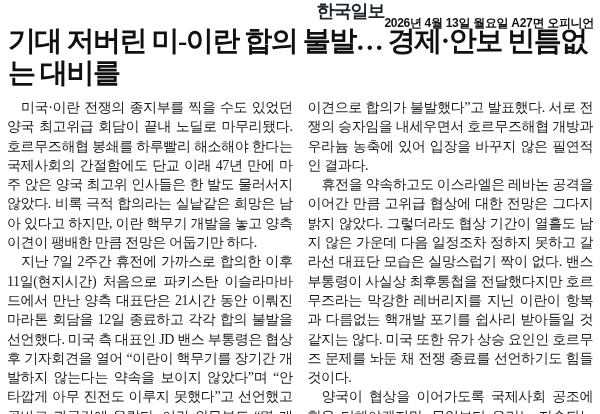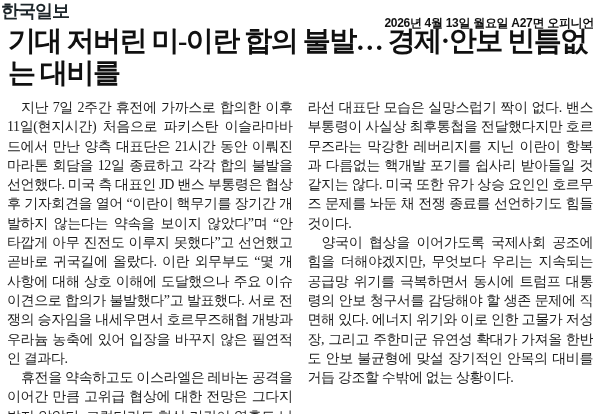--- a/index.html
+++ b/index.html
@@ -11,21 +11,21 @@
   .page {
     position: relative;
     width: 600px;
     height: 414px;
     background: #ffffff;
     box-sizing: border-box;
     overflow: hidden;
   }
   .masthead {
     display: flex;
-    justify-content: space-between;
+    justify-content: flex-end;
     align-items: flex-start;
     padding: 1px 6px 0 1px;
     height: 21px;
   }
   .logo {
     font-family: "Liberation Sans", sans-serif;
     font-weight: 900;
     font-size: 18px;
     line-height: 20px;
     letter-spacing: -1px;
@@ -74,18 +74,19 @@
 <div class="page">
 
   <header class="masthead">
     <div class="logo">한국일보</div>
     <div class="dateline">2026년 4월 13일 월요일 A27면 오피니언</div>
   </header>
 
   <h1 class="headline">기대 저버린 미-이란 합의 불발… 경제·안보 빈틈없는 대비를</h1>
 
   <div class="article-body">
+    <p>미국·이란 전쟁의 종지부를 찍을 수도 있었던 양국 최고위급 회담이 끝내 노딜로 마무리됐다. 호르무즈해협 봉쇄를 하루빨리 해소해야 한다는 국제사회의 간절함에도 단교 이래 47년 만에 마주 앉은 양국 최고위 인사들은 한 발도 물러서지 않았다. 비록 극적 합의라는 실낱같은 희망은 남아 있다고 하지만, 이란 핵무기 개발을 놓고 양측 이견이 팽배한 만큼 전망은 어둡기만 하다.</p>
     <p>지난 7일 2주간 휴전에 가까스로 합의한 이후 11일(현지시간) 처음으로 파키스탄 이슬라마바드에서 만난 양측 대표단은 21시간 동안 이뤄진 마라톤 회담을 12일 종료하고 각각 합의 불발을 선언했다. 미국 측 대표인 JD 밴스 부통령은 협상 후 기자회견을 열어 “이란이 핵무기를 장기간 개발하지 않는다는 약속을 보이지 않았다”며 “안타깝게 아무 진전도 이루지 못했다”고 선언했고 곧바로 귀국길에 올랐다. 이란 외무부도 “몇 개 사항에 대해 상호 이해에 도달했으나 주요 이슈 이견으로 합의가 불발했다”고 발표했다. 서로 전쟁의 승자임을 내세우면서 호르무즈해협 개방과 우라늄 농축에 있어 입장을 바꾸지 않은 필연적인 결과다.</p>
     <p>휴전을 약속하고도 이스라엘은 레바논 공격을 이어간 만큼 고위급 협상에 대한 전망은 그다지 밝지 않았다. 그렇더라도 협상 기간이 열흘도 남지 않은 가운데 다음 일정조차 정하지 못하고 갈라선 대표단 모습은 실망스럽기 짝이 없다. 밴스 부통령이 사실상 최후통첩을 전달했다지만 호르무즈라는 막강한 레버리지를 지닌 이란이 항복과 다름없는 핵개발 포기를 쉽사리 받아들일 것 같지는 않다. 미국 또한 유가 상승 요인인 호르무즈 문제를 놔둔 채 전쟁 종료를 선언하기도 힘들 것이다.</p>
     <p>양국이 협상을 이어가도록 국제사회 공조에 힘을 더해야겠지만, 무엇보다 우리는 지속되는 공급망 위기를 극복하면서 동시에 트럼프 대통령의 안보 청구서를 감당해야 할 생존 문제에 직면해 있다. 에너지 위기와 이로 인한 고물가 저성장, 그리고 주한미군 유연성 확대가 가져올 한반도 안보 불균형에 맞설 장기적인 안목의 대비를 거듭 강조할 수밖에 없는 상황이다.</p>
   </div>
 
 </div>
 
 </body></html>

